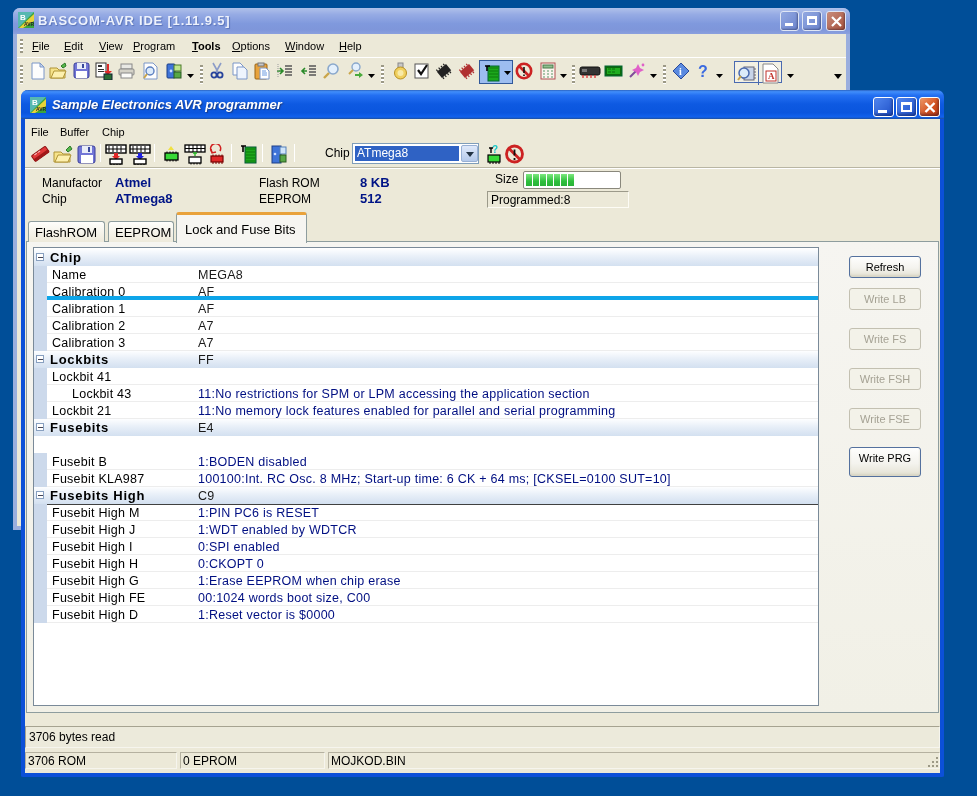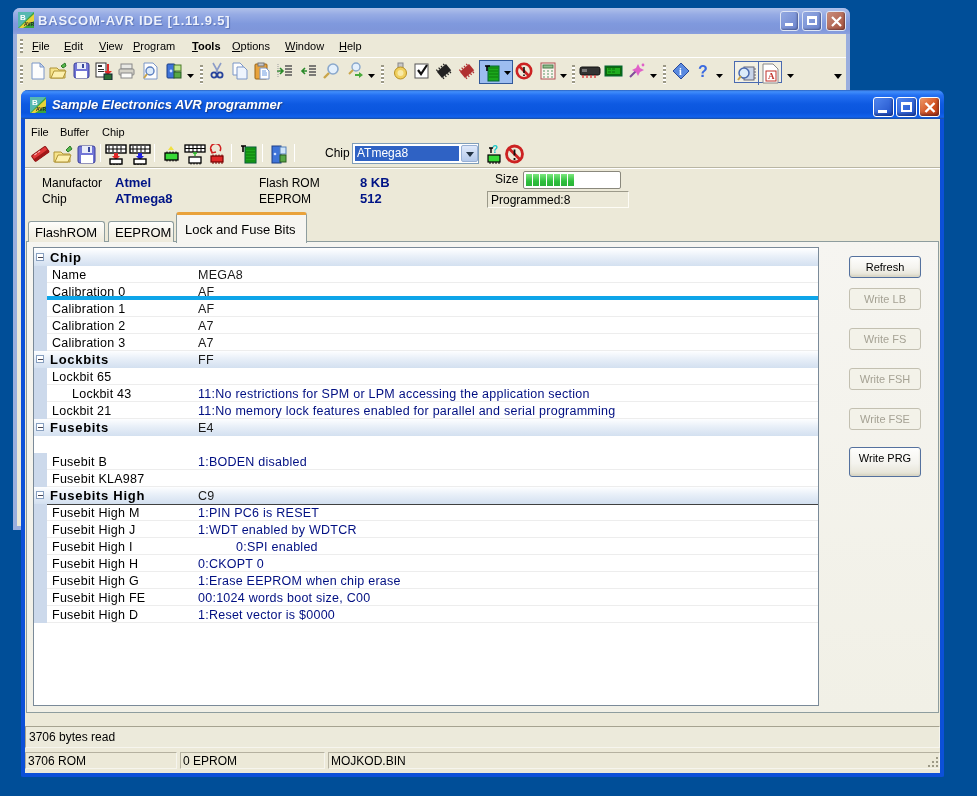--- a/index.html
+++ b/index.html
@@ -417,21 +417,21 @@
 </div>
 <div style="position:absolute;left:0;top:103px;width:786px;height:17px;background:linear-gradient(180deg,#fdfeff 0%,#e8eff8 45%,#d3e0f0 100%);">
 <div style="position:absolute;left:2px;top:4px;width:8px;height:8px;background:#fff;border:1px solid #88a0c0;">
 <div style="position:absolute;left:1px;top:3px;width:5px;height:1px;background:#445;"></div>
           </div>
 <div style="position:absolute;left:16px;top:1px;font-size:13px;font-weight:bold;letter-spacing:0.7px;">Lockbits</div>
 <div style="position:absolute;left:164px;top:2px;font-size:12.5px;color:#1a1a1a;letter-spacing:0.25px;">FF</div>
 </div>
 <div style="position:absolute;left:0;top:120px;width:786px;height:17px;border-bottom:1px solid #ededed;">
 <div style="position:absolute;left:0;top:0;width:13px;height:17px;background:#ccd9eb;"></div>
-<div style="position:absolute;left:18px;top:2px;font-size:12.5px;color:#000;letter-spacing:0.25px;">Lockbit 65</div>
+<div style="position:absolute;left:18px;top:2px;font-size:12.5px;color:#000;letter-spacing:0.25px;">Lockbit 41</div>
 </div>
 <div style="position:absolute;left:0;top:137px;width:786px;height:17px;border-bottom:1px solid #ededed;">
 <div style="position:absolute;left:0;top:0;width:13px;height:17px;background:#ccd9eb;"></div>
 <div style="position:absolute;left:18px;top:2px;font-size:12.5px;color:#000;letter-spacing:0.25px;margin-left:20px;">Lockbit 43</div>
 <div style="position:absolute;left:164px;top:2px;font-size:12.5px;color:#000f82;letter-spacing:0.25px;">11:No restrictions for SPM or LPM accessing the application section</div>
 </div>
 <div style="position:absolute;left:0;top:154px;width:786px;height:17px;border-bottom:1px solid #ededed;">
 <div style="position:absolute;left:0;top:0;width:13px;height:17px;background:#ccd9eb;"></div>
 <div style="position:absolute;left:18px;top:2px;font-size:12.5px;color:#000;letter-spacing:0.25px;">Lockbit 21</div>
 <div style="position:absolute;left:164px;top:2px;font-size:12.5px;color:#000f82;letter-spacing:0.25px;">11:No memory lock features enabled for parallel and serial programming</div>
@@ -449,20 +449,21 @@
 <div style="position:absolute;left:164px;top:2px;font-size:12.5px;color:#000f82;letter-spacing:0.25px;">1:BODLEVEL 2.7V</div>
 </div>
 <div style="position:absolute;left:0;top:205px;width:786px;height:17px;border-bottom:1px solid #ededed;">
 <div style="position:absolute;left:0;top:0;width:13px;height:17px;background:#ccd9eb;"></div>
 <div style="position:absolute;left:18px;top:2px;font-size:12.5px;color:#000;letter-spacing:0.25px;">Fusebit B</div>
 <div style="position:absolute;left:164px;top:2px;font-size:12.5px;color:#000f82;letter-spacing:0.25px;">1:BODEN disabled</div>
 </div>
 <div style="position:absolute;left:0;top:222px;width:786px;height:17px;border-bottom:1px solid #ededed;">
 <div style="position:absolute;left:0;top:0;width:13px;height:17px;background:#ccd9eb;"></div>
 <div style="position:absolute;left:18px;top:2px;font-size:12.5px;color:#000;letter-spacing:0.25px;">Fusebit KLA987</div>
+<div style="position:absolute;left:164px;top:2px;font-size:12.5px;color:#000f82;letter-spacing:0.25px;">100100:Int. RC Osc. 8 MHz; Start-up time: 6 CK + 64 ms; [CKSEL=0100 SUT=10]</div>
 </div>
 <div style="position:absolute;left:0;top:239px;width:786px;height:17px;background:linear-gradient(180deg,#fdfeff 0%,#e8eff8 45%,#d3e0f0 100%);">
 <div style="position:absolute;left:2px;top:4px;width:8px;height:8px;background:#fff;border:1px solid #88a0c0;">
 <div style="position:absolute;left:1px;top:3px;width:5px;height:1px;background:#445;"></div>
           </div>
 <div style="position:absolute;left:16px;top:1px;font-size:13px;font-weight:bold;letter-spacing:0.7px;">Fusebits High</div>
 <div style="position:absolute;left:164px;top:2px;font-size:12.5px;color:#1a1a1a;letter-spacing:0.25px;">C9</div>
 </div>
 <div style="position:absolute;left:0;top:256px;width:786px;height:17px;border-bottom:1px solid #ededed;">
 <div style="position:absolute;left:0;top:0;width:13px;height:17px;background:#ccd9eb;"></div>
@@ -470,21 +471,21 @@
 <div style="position:absolute;left:164px;top:2px;font-size:12.5px;color:#000f82;letter-spacing:0.25px;">1:PIN PC6 is RESET</div>
 </div>
 <div style="position:absolute;left:0;top:273px;width:786px;height:17px;border-bottom:1px solid #ededed;">
 <div style="position:absolute;left:0;top:0;width:13px;height:17px;background:#ccd9eb;"></div>
 <div style="position:absolute;left:18px;top:2px;font-size:12.5px;color:#000;letter-spacing:0.25px;">Fusebit High J</div>
 <div style="position:absolute;left:164px;top:2px;font-size:12.5px;color:#000f82;letter-spacing:0.25px;">1:WDT enabled by WDTCR</div>
 </div>
 <div style="position:absolute;left:0;top:290px;width:786px;height:17px;border-bottom:1px solid #ededed;">
 <div style="position:absolute;left:0;top:0;width:13px;height:17px;background:#ccd9eb;"></div>
 <div style="position:absolute;left:18px;top:2px;font-size:12.5px;color:#000;letter-spacing:0.25px;">Fusebit High I</div>
-<div style="position:absolute;left:164px;top:2px;font-size:12.5px;color:#000f82;letter-spacing:0.25px;margin-left:38px;">0:SPI enabled</div>
+<div style="position:absolute;left:164px;top:2px;font-size:12.5px;color:#000f82;letter-spacing:0.25px;">0:SPI enabled</div>
 </div>
 <div style="position:absolute;left:0;top:307px;width:786px;height:17px;border-bottom:1px solid #ededed;">
 <div style="position:absolute;left:0;top:0;width:13px;height:17px;background:#ccd9eb;"></div>
 <div style="position:absolute;left:18px;top:2px;font-size:12.5px;color:#000;letter-spacing:0.25px;">Fusebit High H</div>
 <div style="position:absolute;left:164px;top:2px;font-size:12.5px;color:#000f82;letter-spacing:0.25px;">0:CKOPT 0</div>
 </div>
 <div style="position:absolute;left:0;top:324px;width:786px;height:17px;border-bottom:1px solid #ededed;">
 <div style="position:absolute;left:0;top:0;width:13px;height:17px;background:#ccd9eb;"></div>
 <div style="position:absolute;left:18px;top:2px;font-size:12.5px;color:#000;letter-spacing:0.25px;">Fusebit High G</div>
 <div style="position:absolute;left:164px;top:2px;font-size:12.5px;color:#000f82;letter-spacing:0.25px;">1:Erase EEPROM when chip erase</div>

